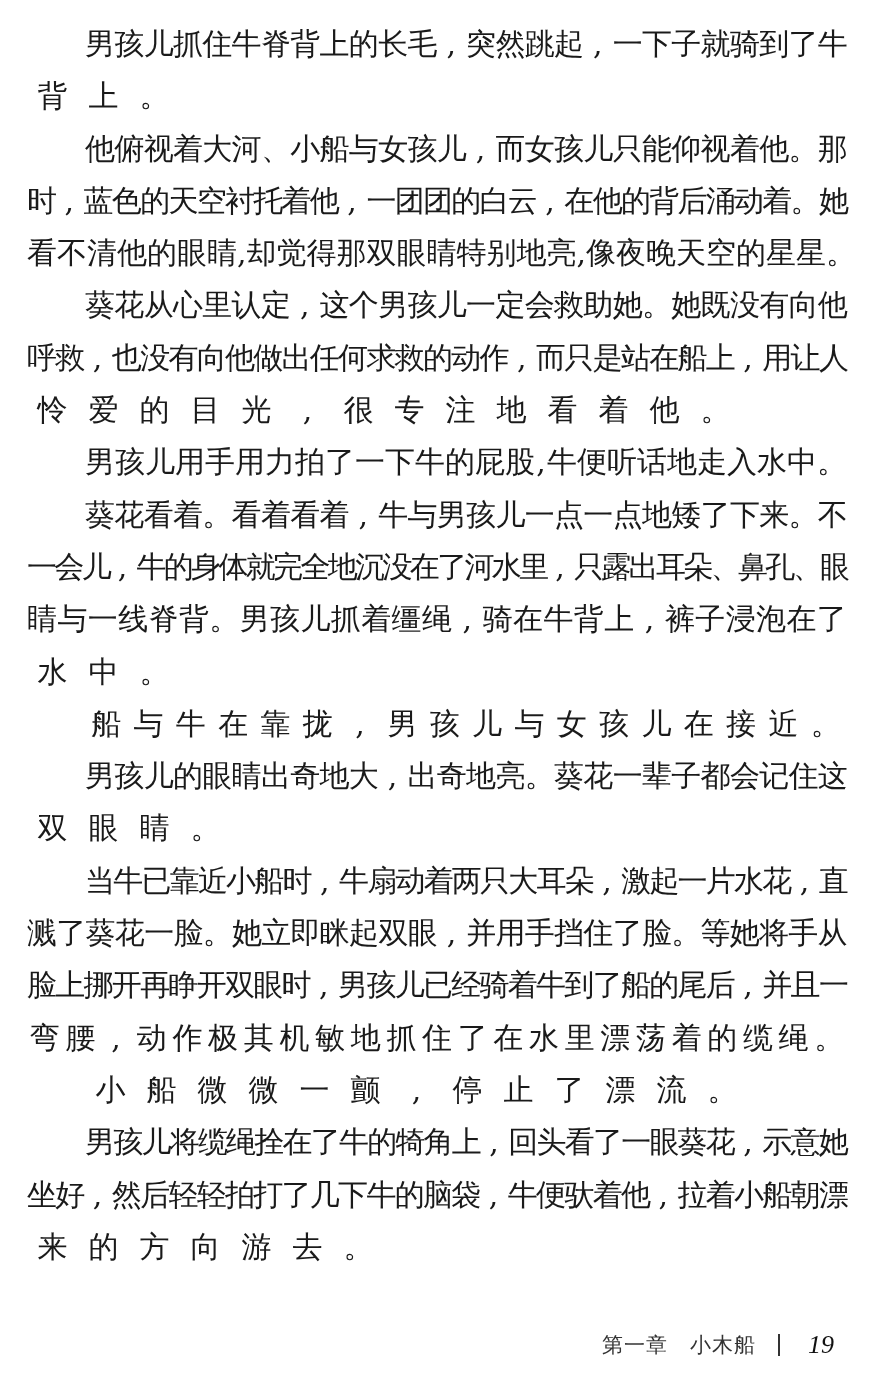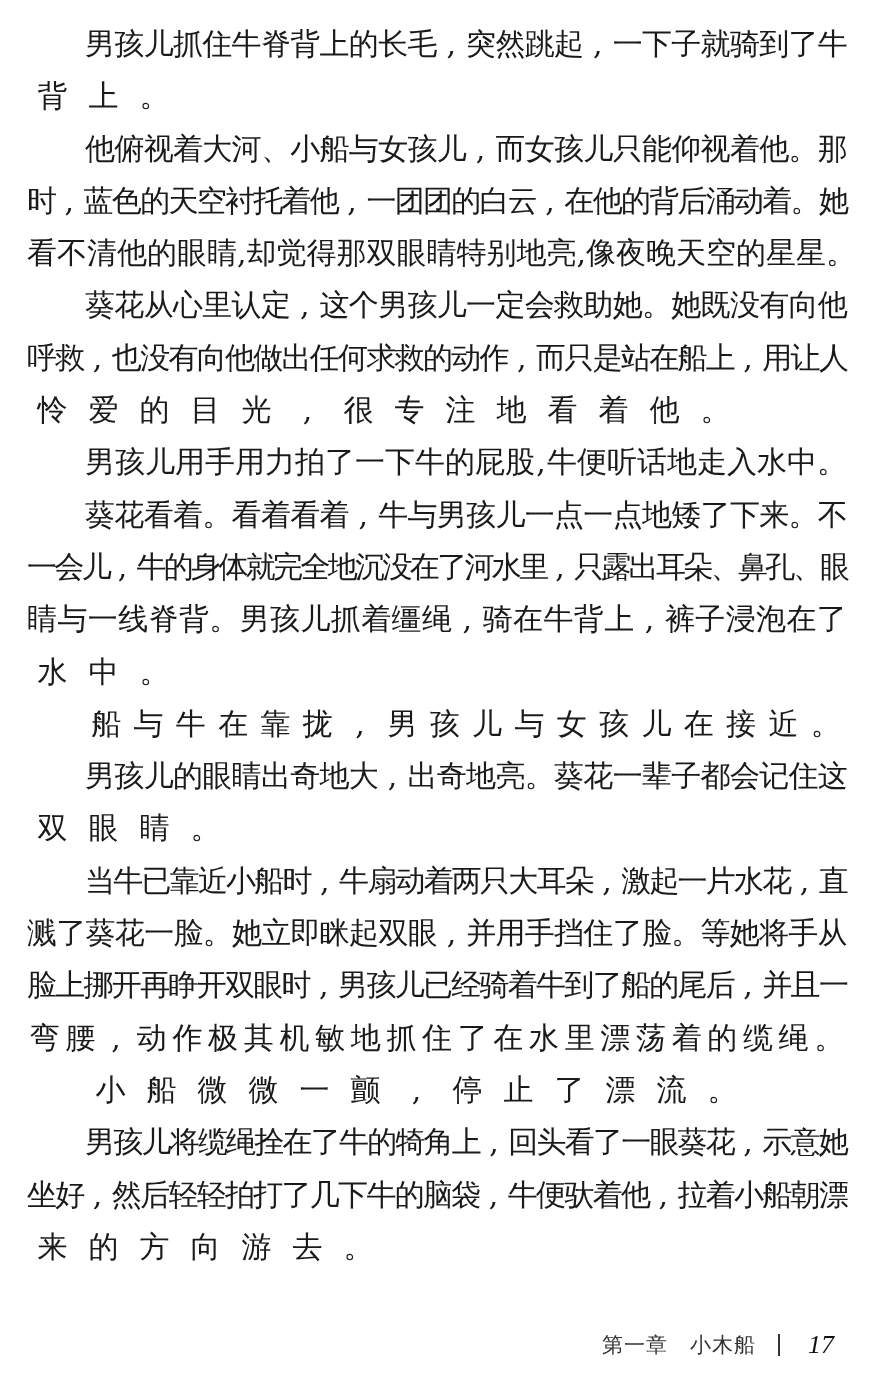--- a/index.html
+++ b/index.html
@@ -679,14 +679,14 @@
         <span class="ch">去</span>
         <span class="ch">。</span>
       </div>
   </div>
 </div>
 
 <div class="footer">
   <span class="chapter">第一章</span>
   <span class="title">小木船</span>
   <span class="sep"></span>
-  <span class="pagenum">17</span>
+  <span class="pagenum">19</span>
 </div>
 
 </body></html>

